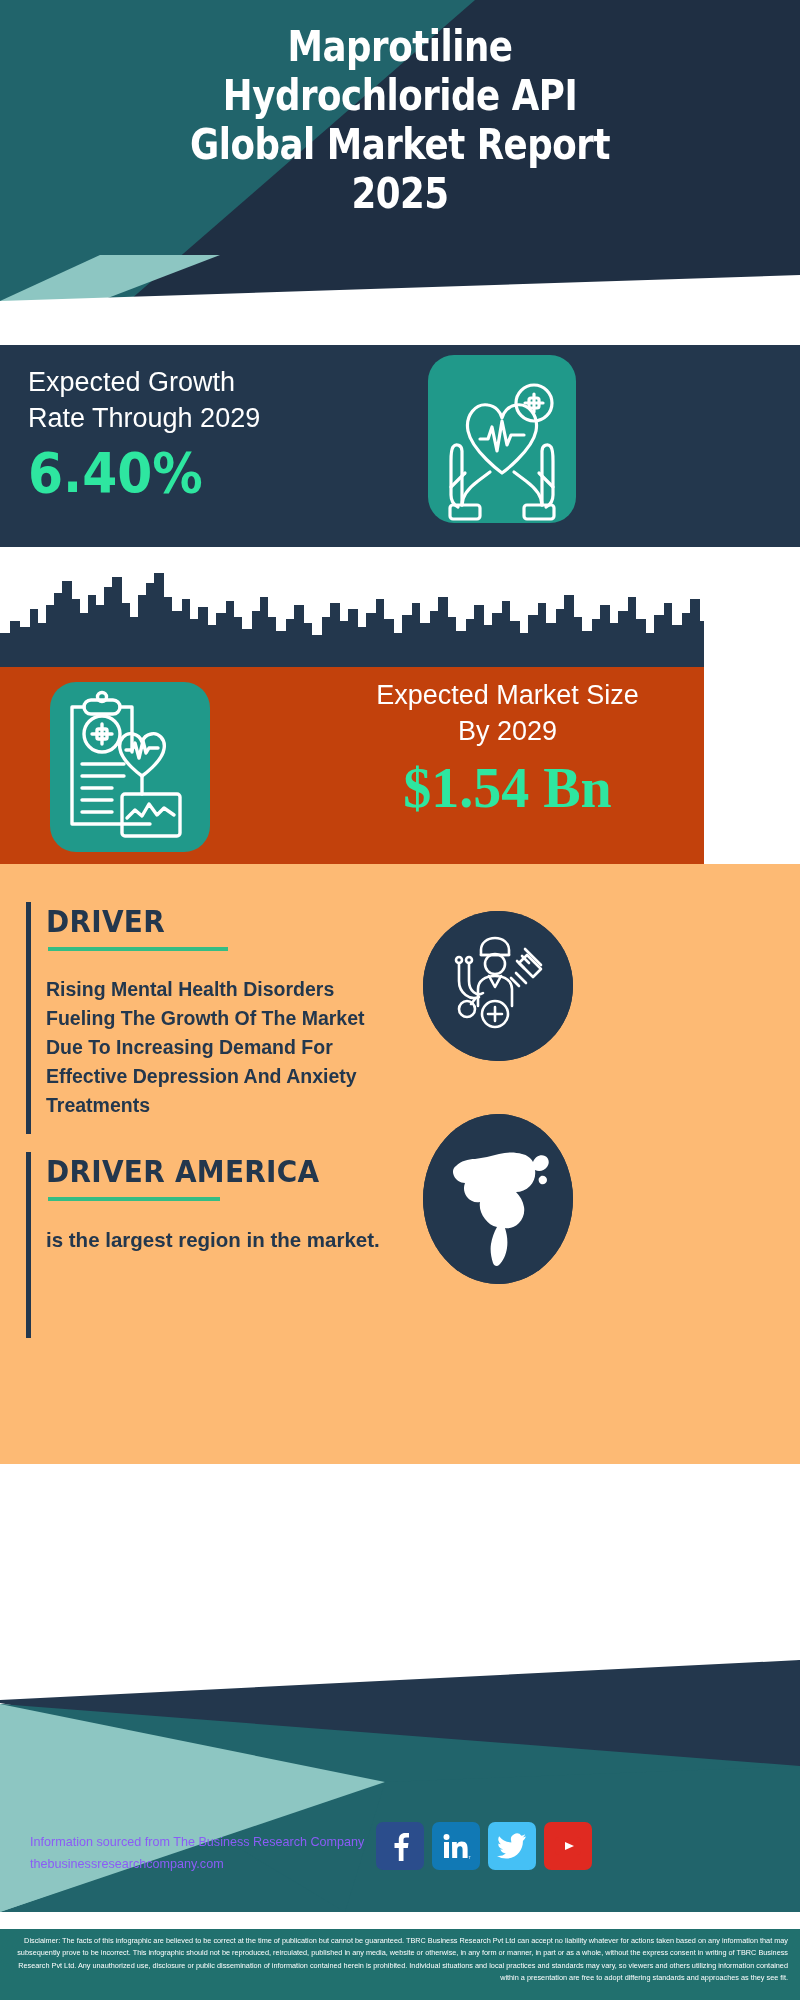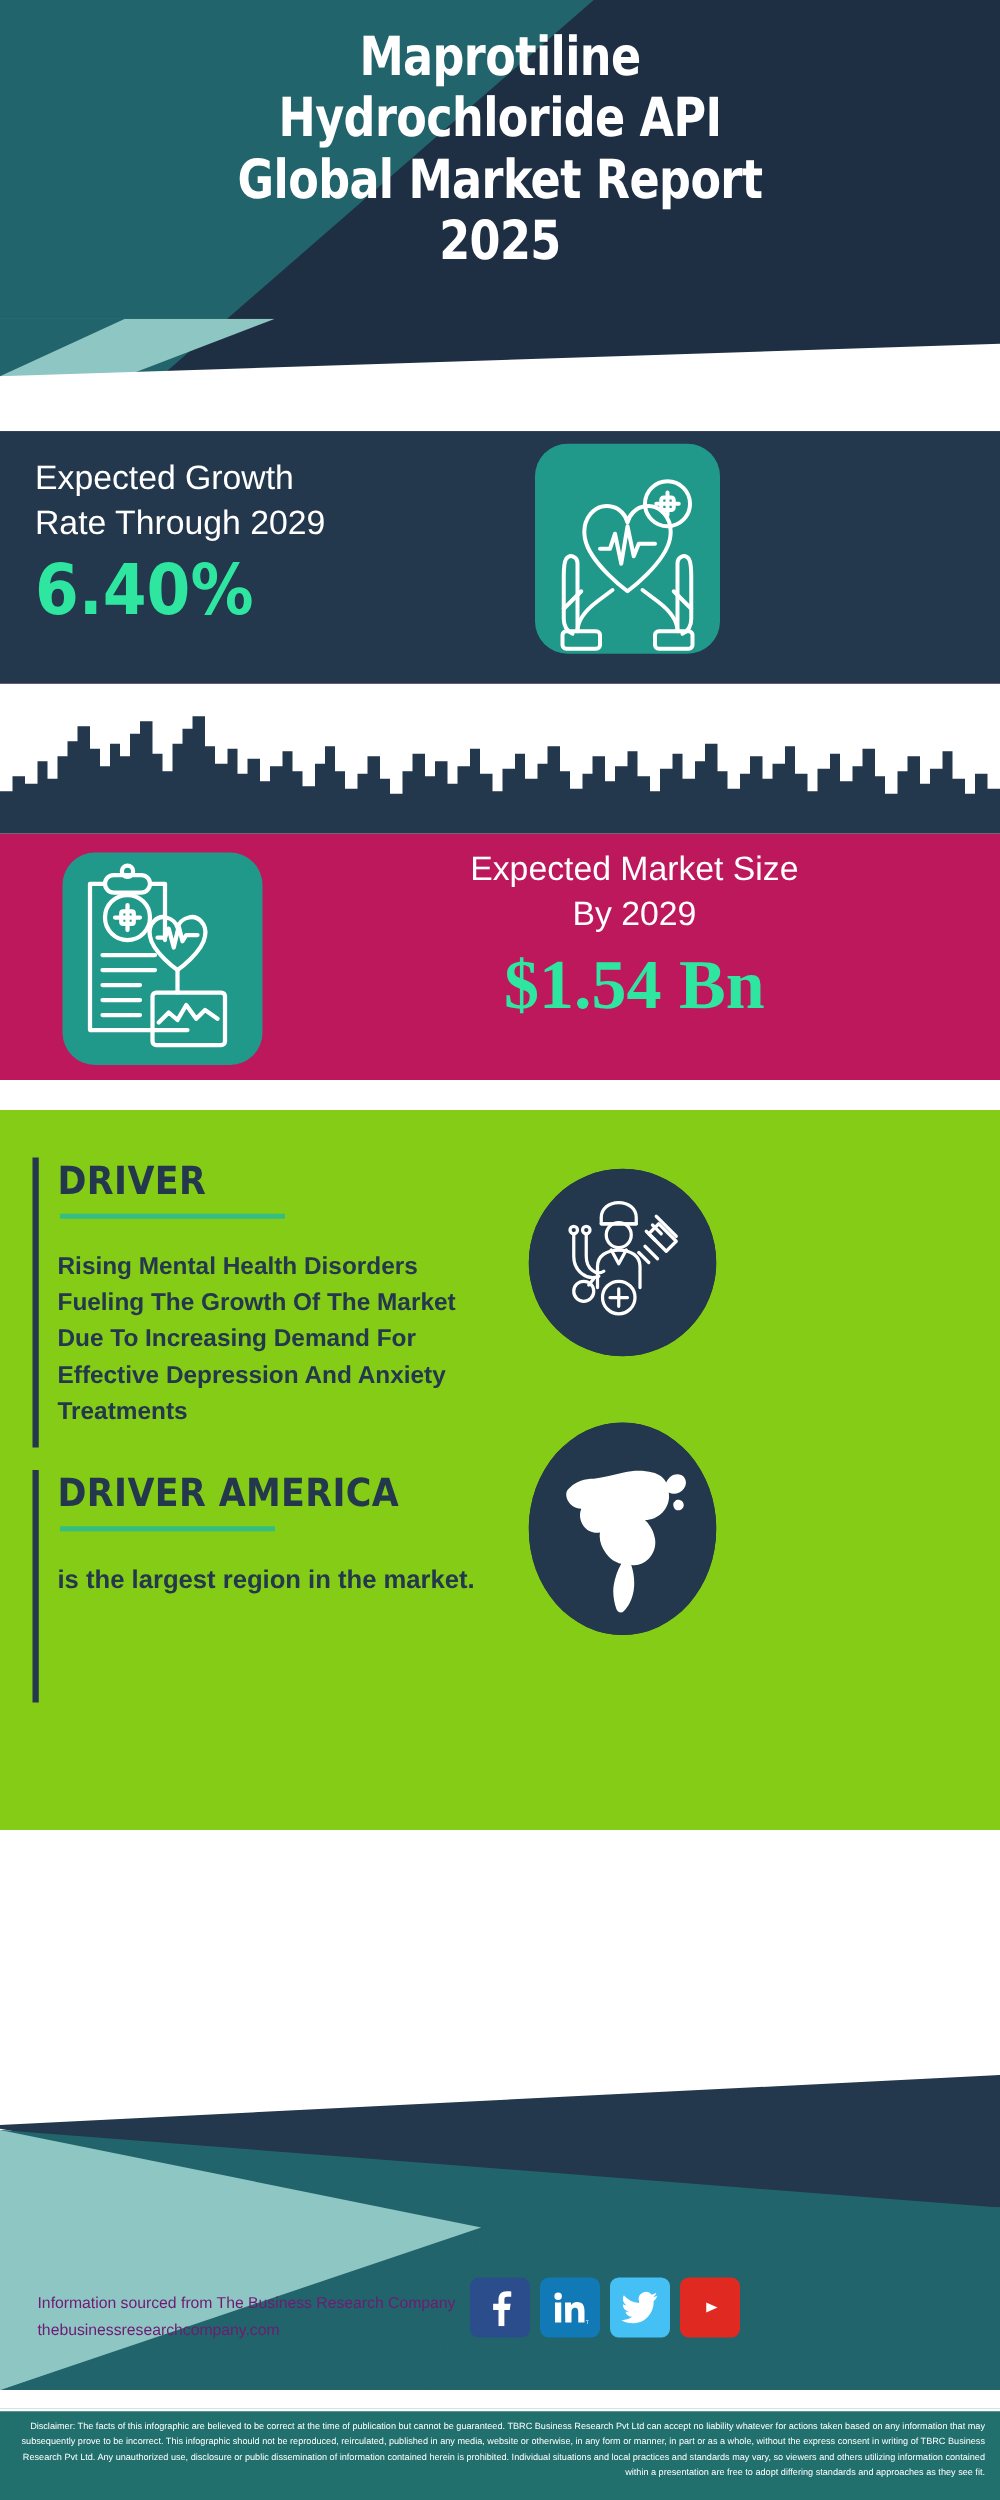--- a/index.html
+++ b/index.html
@@ -50,36 +50,36 @@
     color: #2ee6a0;
     font-family: "DejaVu Sans Condensed", "Liberation Sans Narrow", "Liberation Sans", sans-serif;
   }
   .icon-tile {
     position: absolute; background: #20998a; border-radius: 26px;
   }
   .icon-tile svg { display: block; }
 
   
   .skyband {
-    position: absolute; left: 0; top: 547px; width: 800px; height: 317px;
-    background: #be185d; overflow: hidden;
+    position: absolute; left: 0; top: 547px; width: 704px; height: 317px;
+    background: #c2410c; overflow: hidden;
   }
   .stat2-text {
     position: absolute; left: 235px; top: 130px; width: 545px; text-align: center;
     color: #ffffff;
   }
   .stat2-label { font-size: 27px; line-height: 36px; }
   .stat2-value {
     margin-top: 7px; font-size: 56px; line-height: 64px; font-weight: bold;
     color: #2ee6a0;
     font-family: Liberation Serif, serif;
   }
 
   
-  .mid { position: absolute; left: 0; top: 888px; width: 800px; height: 600px; background: #84cc16; padding-left: 39px; }
+  .mid { position: absolute; left: 0; top: 864px; width: 800px; height: 600px; background: #fdba74; padding-left: 39px; }
   .card { position: absolute; padding-left: 20px; }
   .card .bar {
     position: absolute; left: 0; top: 0; width: 5px; height: 100%;
     background: #23374d;
   }
   .card-head {
     font-size: 31px; line-height: 38px; font-weight: bold; color: #23374d;
     letter-spacing: 0.3px;
     font-family: "DejaVu Sans Condensed", "Liberation Sans Narrow", "Liberation Sans", sans-serif;
   }
@@ -91,21 +91,21 @@
     position: absolute; background: #23374d; border-radius: 50%;
   }
 
   
   .footer {
     position: absolute; left: 0; top: 1464px; width: 800px; height: 536px;
     overflow: hidden; background: #ffffff;
   }
   .footer-shapes { position: absolute; left: 0; top: 0; width: 800px; height: 448px; }
   .footer-credit {
-    position: absolute; left: 30px; top: 367px; color: #701a75;
+    position: absolute; left: 30px; top: 367px; color: #8b5cf6;
     font-size: 12.6px; line-height: 22px;
     z-index: 4;
   }
   .social-row {
     position: absolute; left: 376px; top: 358px; display: flex; gap: 8px; z-index: 4;
   }
   .social {
     width: 48px; height: 48px; border-radius: 7px;
     display: flex; align-items: center; justify-content: center;
   }

